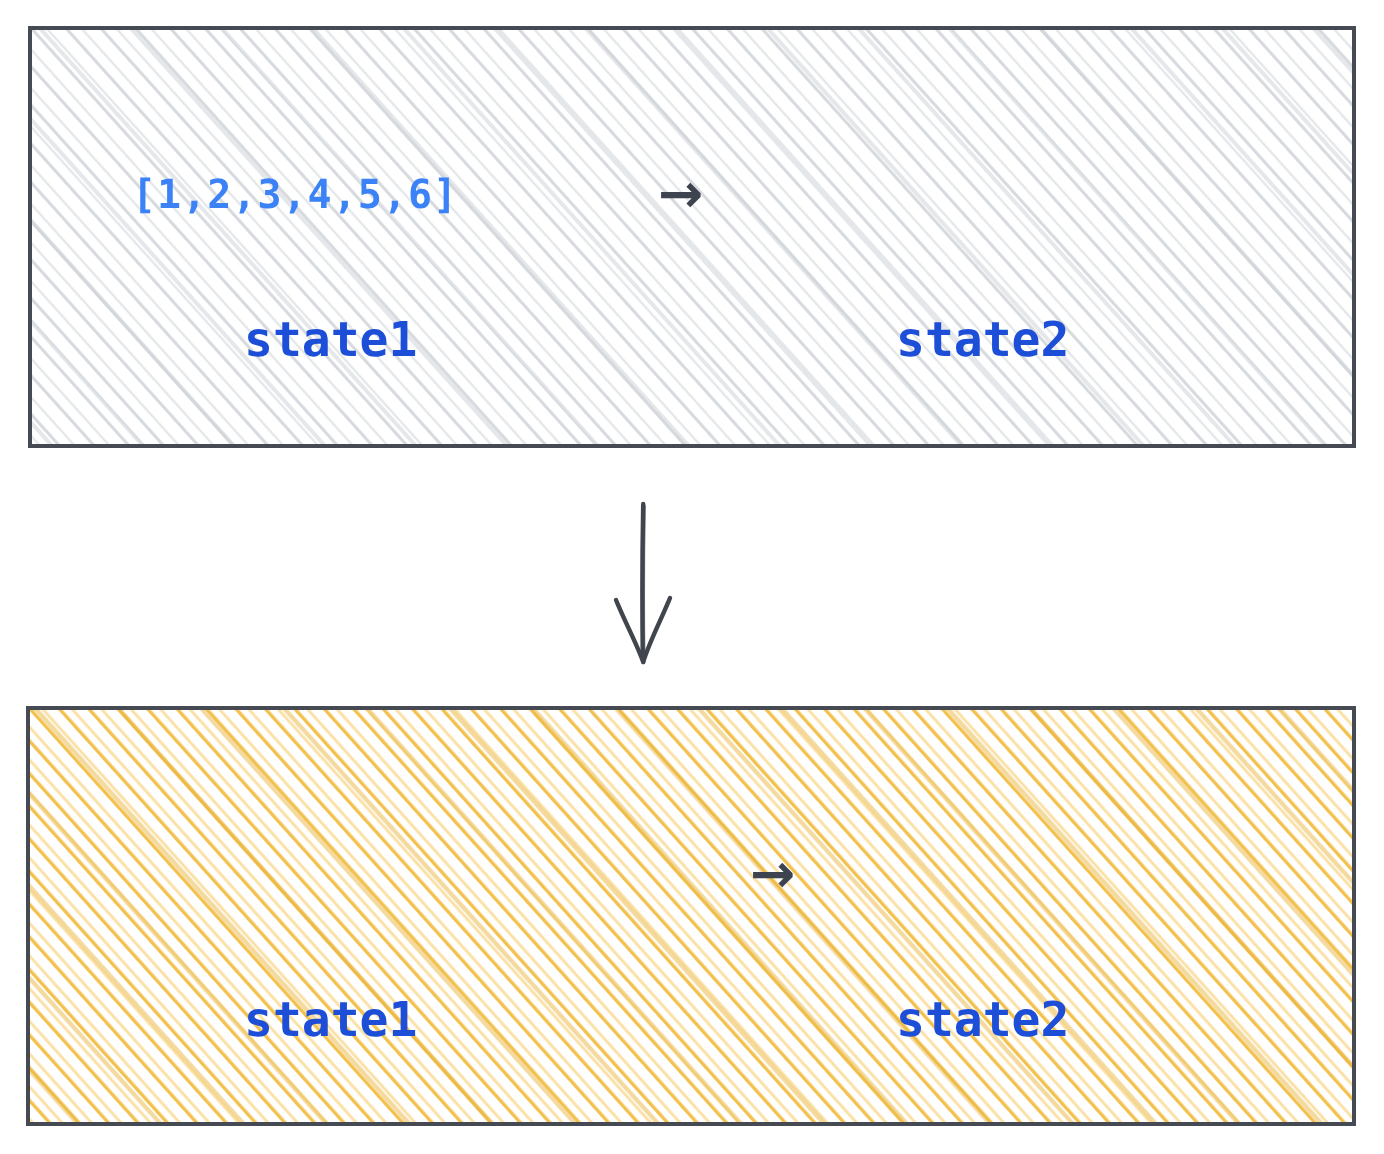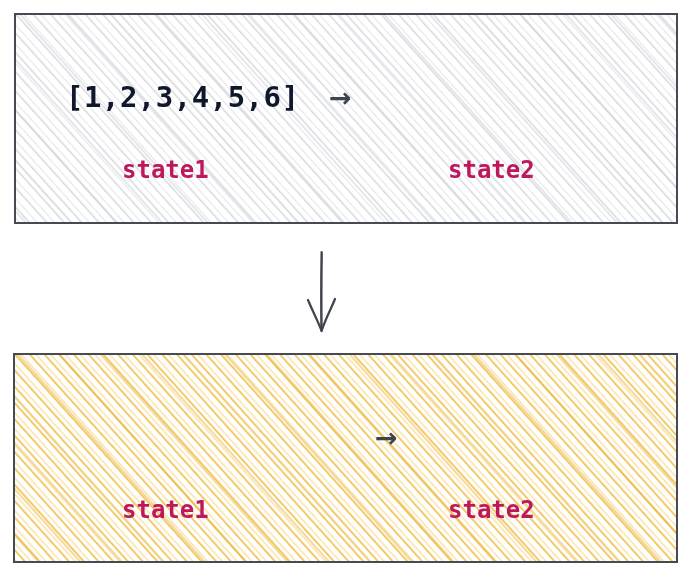--- a/index.html
+++ b/index.html
@@ -64,40 +64,40 @@
     top: 56px;
     height: 52px;
   }
   .labels-row {
     top: 132px;
     height: 46px;
   }
 
   .array-text {
     font-family: "DejaVu Sans Mono", monospace;
-    font-size: 29px;
+    font-size: 20px;
     font-weight: 700;
     letter-spacing: 0.5px;
-    color: #0f172a;
+    color: #3b82f6;
     white-space: pre;
   }
 
   .arrow-glyph {
     font-family: "DejaVu Sans", sans-serif;
     font-size: 27px;
     font-weight: 700;
     color: #3d4450;
     line-height: 1;
   }
 
   .state-label {
     font-family: "DejaVu Sans Mono", monospace;
     font-size: 24px;
     font-weight: 700;
-    color: #be185d;
+    color: #1d4ed8;
     white-space: pre;
   }
 
   
   #box-state-before .arrays-row { gap: 42px; }
   #box-state-before .labels-row { gap: 0; }
   #box-state-before .labels-row .lbl-left {
     position: absolute;
     left: 106px;
   }

